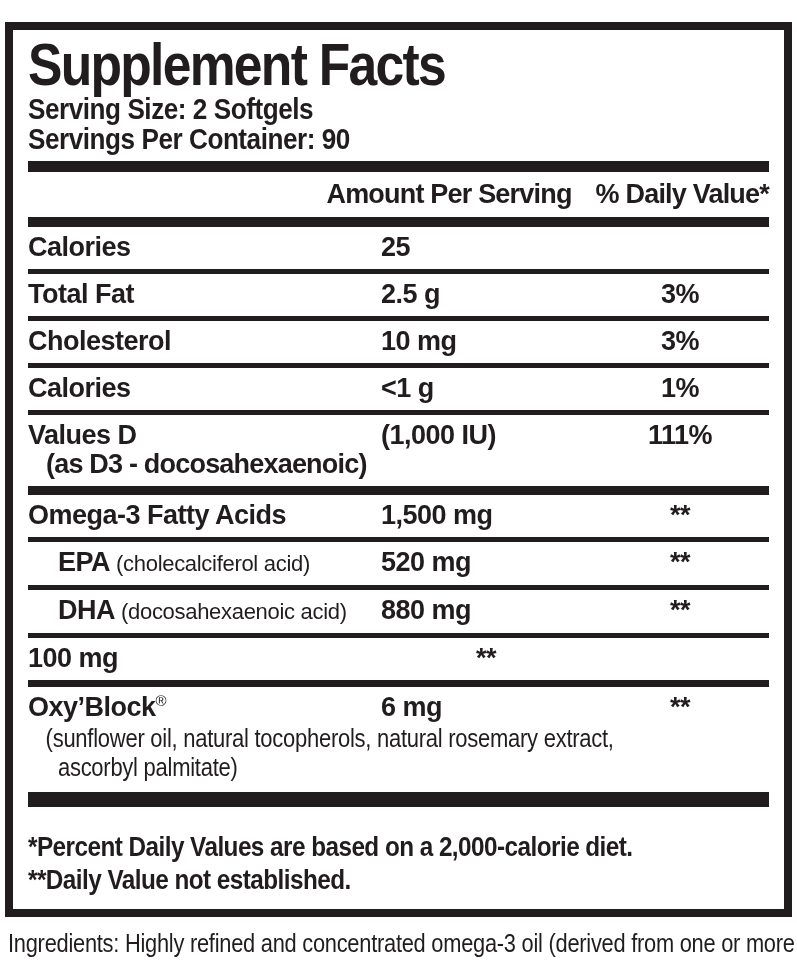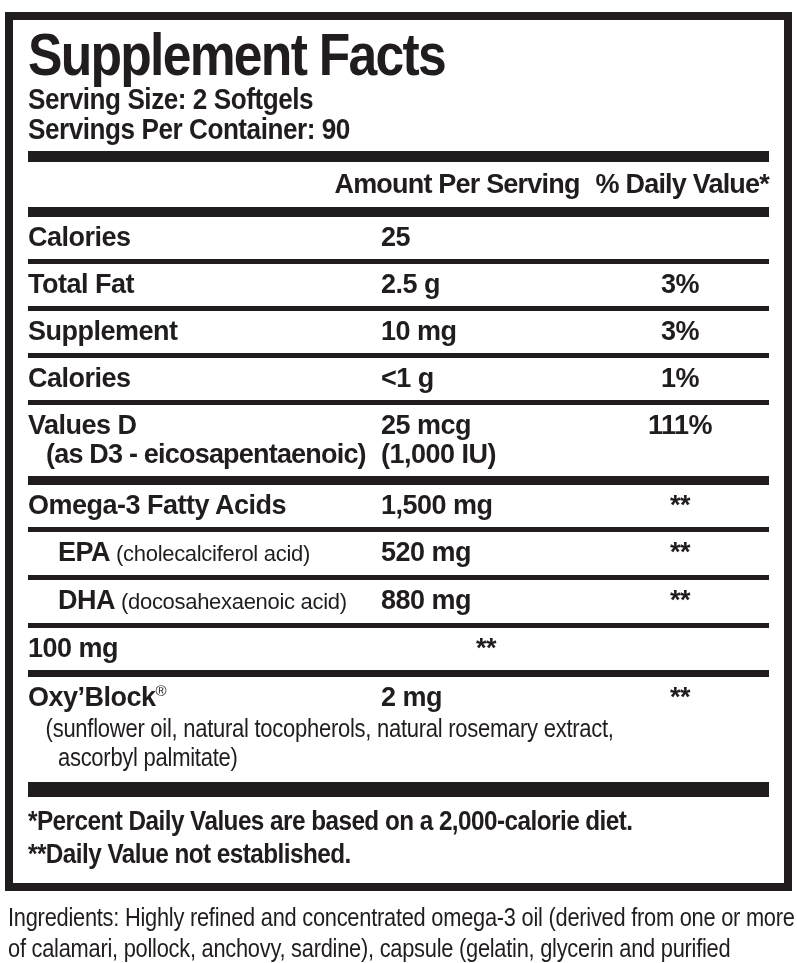--- a/index.html
+++ b/index.html
@@ -3,21 +3,21 @@
 <meta charset="utf-8">
 <style>
   :root { --ink:#211d1e; --paper:#ffffff; }
   * { box-sizing: border-box; }
   html,body { margin:0; padding:0; background:var(--paper); }
   .page {
     width:797px; height:963px; overflow:hidden; background:var(--paper);
     font-family:"Liberation Sans", sans-serif; color:var(--ink);
   }
   .facts-box {
-    margin:12px 5px 0 5px;
+    margin:22px 5px 0 5px;
     border:8px solid var(--ink);
     padding:2px 15px 0 15px;
     background:var(--paper);
   }
   .title {
     margin:4px 0 0 0;
     font-size:60px; font-weight:700; letter-spacing:-2px; line-height:58px;
     white-space:nowrap; transform:scaleX(.86); transform-origin:0 50%; width:117%;
   }
   .serving {
@@ -25,21 +25,21 @@
     white-space:nowrap; transform:scaleX(.9); transform-origin:0 50%; width:111%;
   }
   .bar { background:var(--ink); }
   .bar-top    { height:11px; margin-top:7px; }
   .bar-head   { height:10px; }
   .sep        { height:5px; }
   .sep-med    { height:9px; }
   .sep-oxy    { height:7px; }
   .bar-foot   { height:15px; margin-top:2px; }
   .col-header {
-    display:flex; justify-content:flex-end; gap:16px;
+    display:flex; justify-content:flex-end; gap:24px;
     padding:8px 0 9px 0;
     font-size:27px; font-weight:700; letter-spacing:-.8px; line-height:28px;
   }
   .row {
     display:grid; grid-template-columns:1fr 210px 178px; align-items:start;
     padding:6px 0 7px 0;
     font-size:27px; font-weight:700; letter-spacing:-.5px; line-height:29px;
   }
   .row .a { text-align:left; }
   .row .d { text-align:center; }
@@ -49,21 +49,21 @@
   .stack .form { padding-left:18px; letter-spacing:-.8px; }
   .oxy-block-wrap { padding-bottom:8px; }
   .oxy-block-wrap .row { padding-bottom:0; }
   .note {
     font-size:25px; font-weight:400; letter-spacing:-.3px; line-height:29px;
     white-space:nowrap; transform:scaleX(.88); transform-origin:0 50%; width:113%;
   }
   .note-1 { padding-left:20px; margin-top:2px; }
   .note-2 { padding-left:34px; }
   sup.reg { font-size:15px; vertical-align:super; line-height:0; font-weight:400; }
-  .footnotes { padding:8px 0 12px 0; }
+  .footnotes { padding:24px 0 12px 0; }
   .footnote {
     font-size:27px; font-weight:700; letter-spacing:-.6px; line-height:33px;
     white-space:nowrap; transform:scaleX(.9); transform-origin:0 50%; width:111%;
   }
   .ingredients {
     margin:11px 0 0 8px;
     font-size:26px; font-weight:400; letter-spacing:-.3px; line-height:31px;
     transform:scaleX(.84); transform-origin:0 0; width:118%;
   }
 </style>
@@ -95,40 +95,39 @@
     <div class="bar sep"></div>
 
     <div class="row">
       <span class="n">Total Fat</span>
       <span class="a">2.5 g</span>
       <span class="d">3%</span>
     </div>
     <div class="bar sep"></div>
 
     <div class="row">
-      <span class="n">Supplement</span>
+      <span class="n">Cholesterol</span>
       <span class="a">10 mg</span>
       <span class="d">3%</span>
     </div>
     <div class="bar sep"></div>
 
     <div class="row">
       <span class="n">Calories</span>
       <span class="a">&lt;1 g</span>
       <span class="d">1%</span>
     </div>
     <div class="bar sep"></div>
 
     <div class="row">
       <span class="n stack">
         <span>Values D</span>
-        <span class="form">(as D3 - eicosapentaenoic)</span>
+        <span class="form">(as D3 - docosahexaenoic)</span>
       </span>
       <span class="a stack">
-        <span>25 mcg</span>
         <span>(1,000 IU)</span>
       </span>
       <span class="d">111%</span>
     </div>
 
     <div class="bar sep-med"></div>
 
     <div class="row">
       <span class="n">Omega-3 Fatty Acids</span>
       <span class="a">1,500 mg</span>
@@ -161,21 +160,21 @@
       <span class="d">**</span>
     </div>
 
     <div class="bar sep-oxy"></div>
 
     <div class="oxy-block-wrap">
       <div class="row">
         <span class="n">
           <span>Oxy’Block</span><sup class="reg">®</sup>
         </span>
-        <span class="a">2 mg</span>
+        <span class="a">6 mg</span>
         <span class="d">**</span>
       </div>
       <div class="note note-1">(sunflower oil, natural tocopherols, natural rosemary extract,</div>
       <div class="note note-2">ascorbyl palmitate)</div>
     </div>
 
     <div class="bar bar-foot"></div>
 
     <div class="footnotes">
       <div class="footnote">*Percent Daily Values are based on a 2,000-calorie diet.</div>

